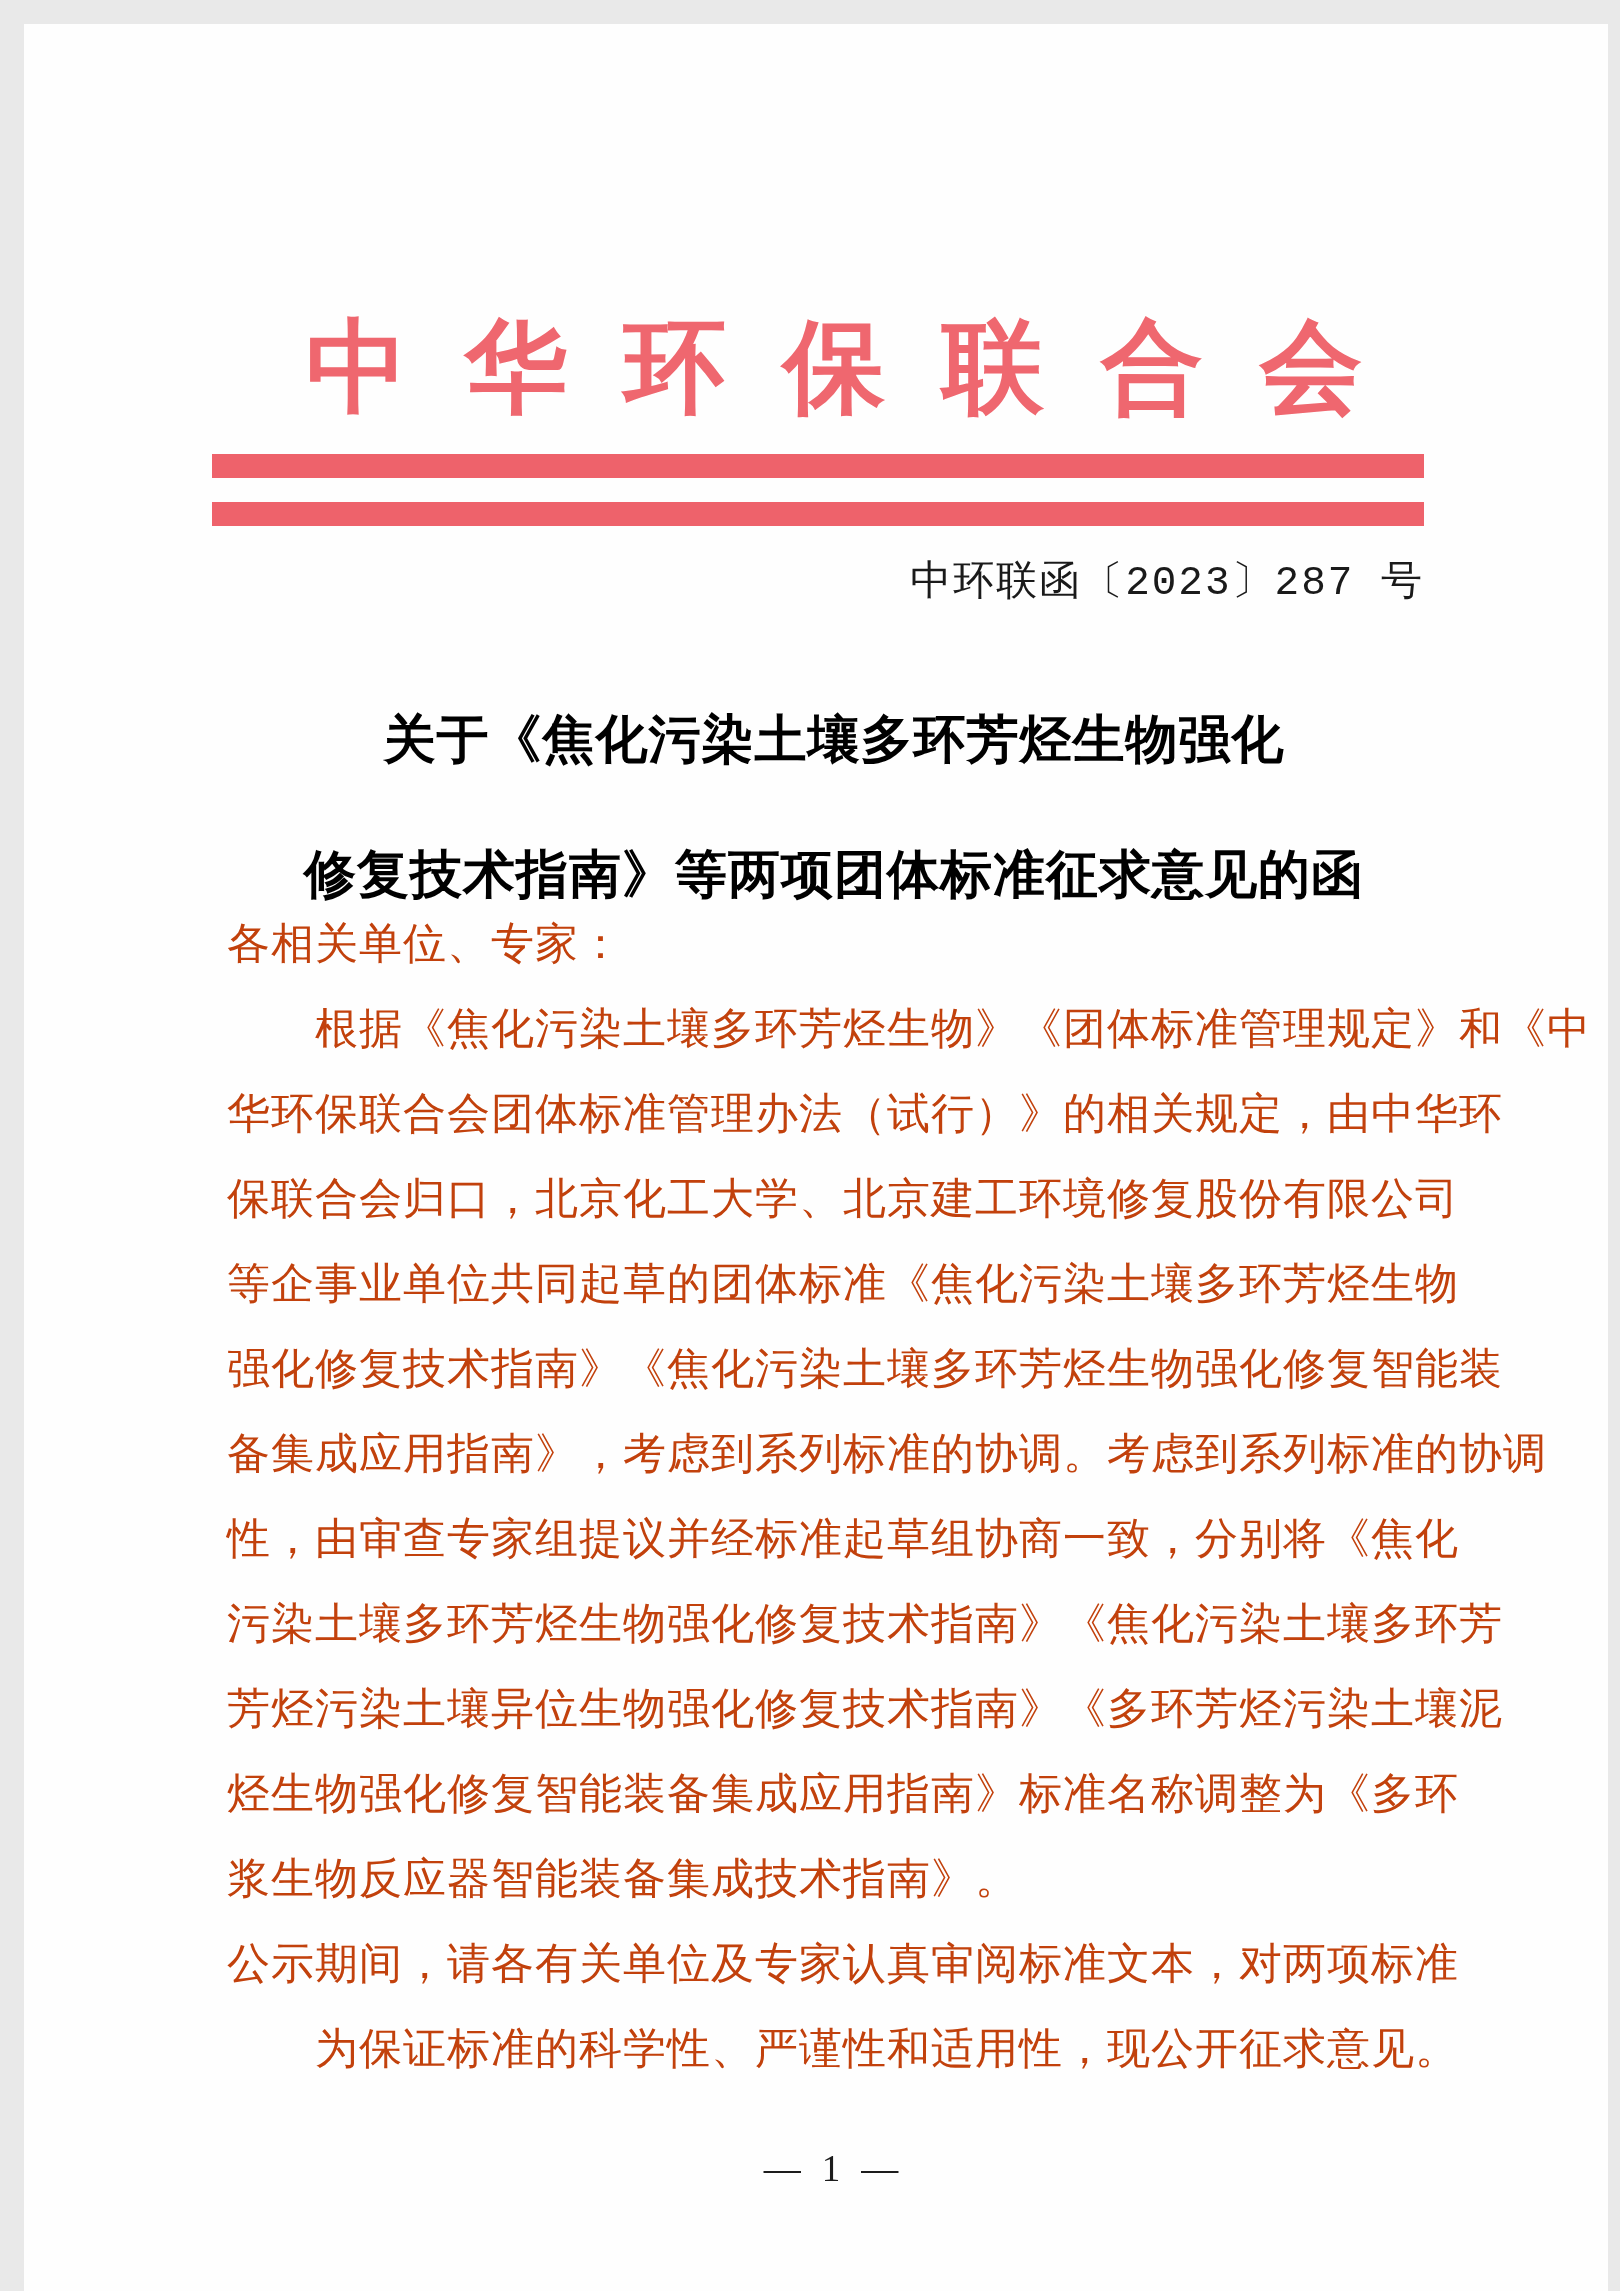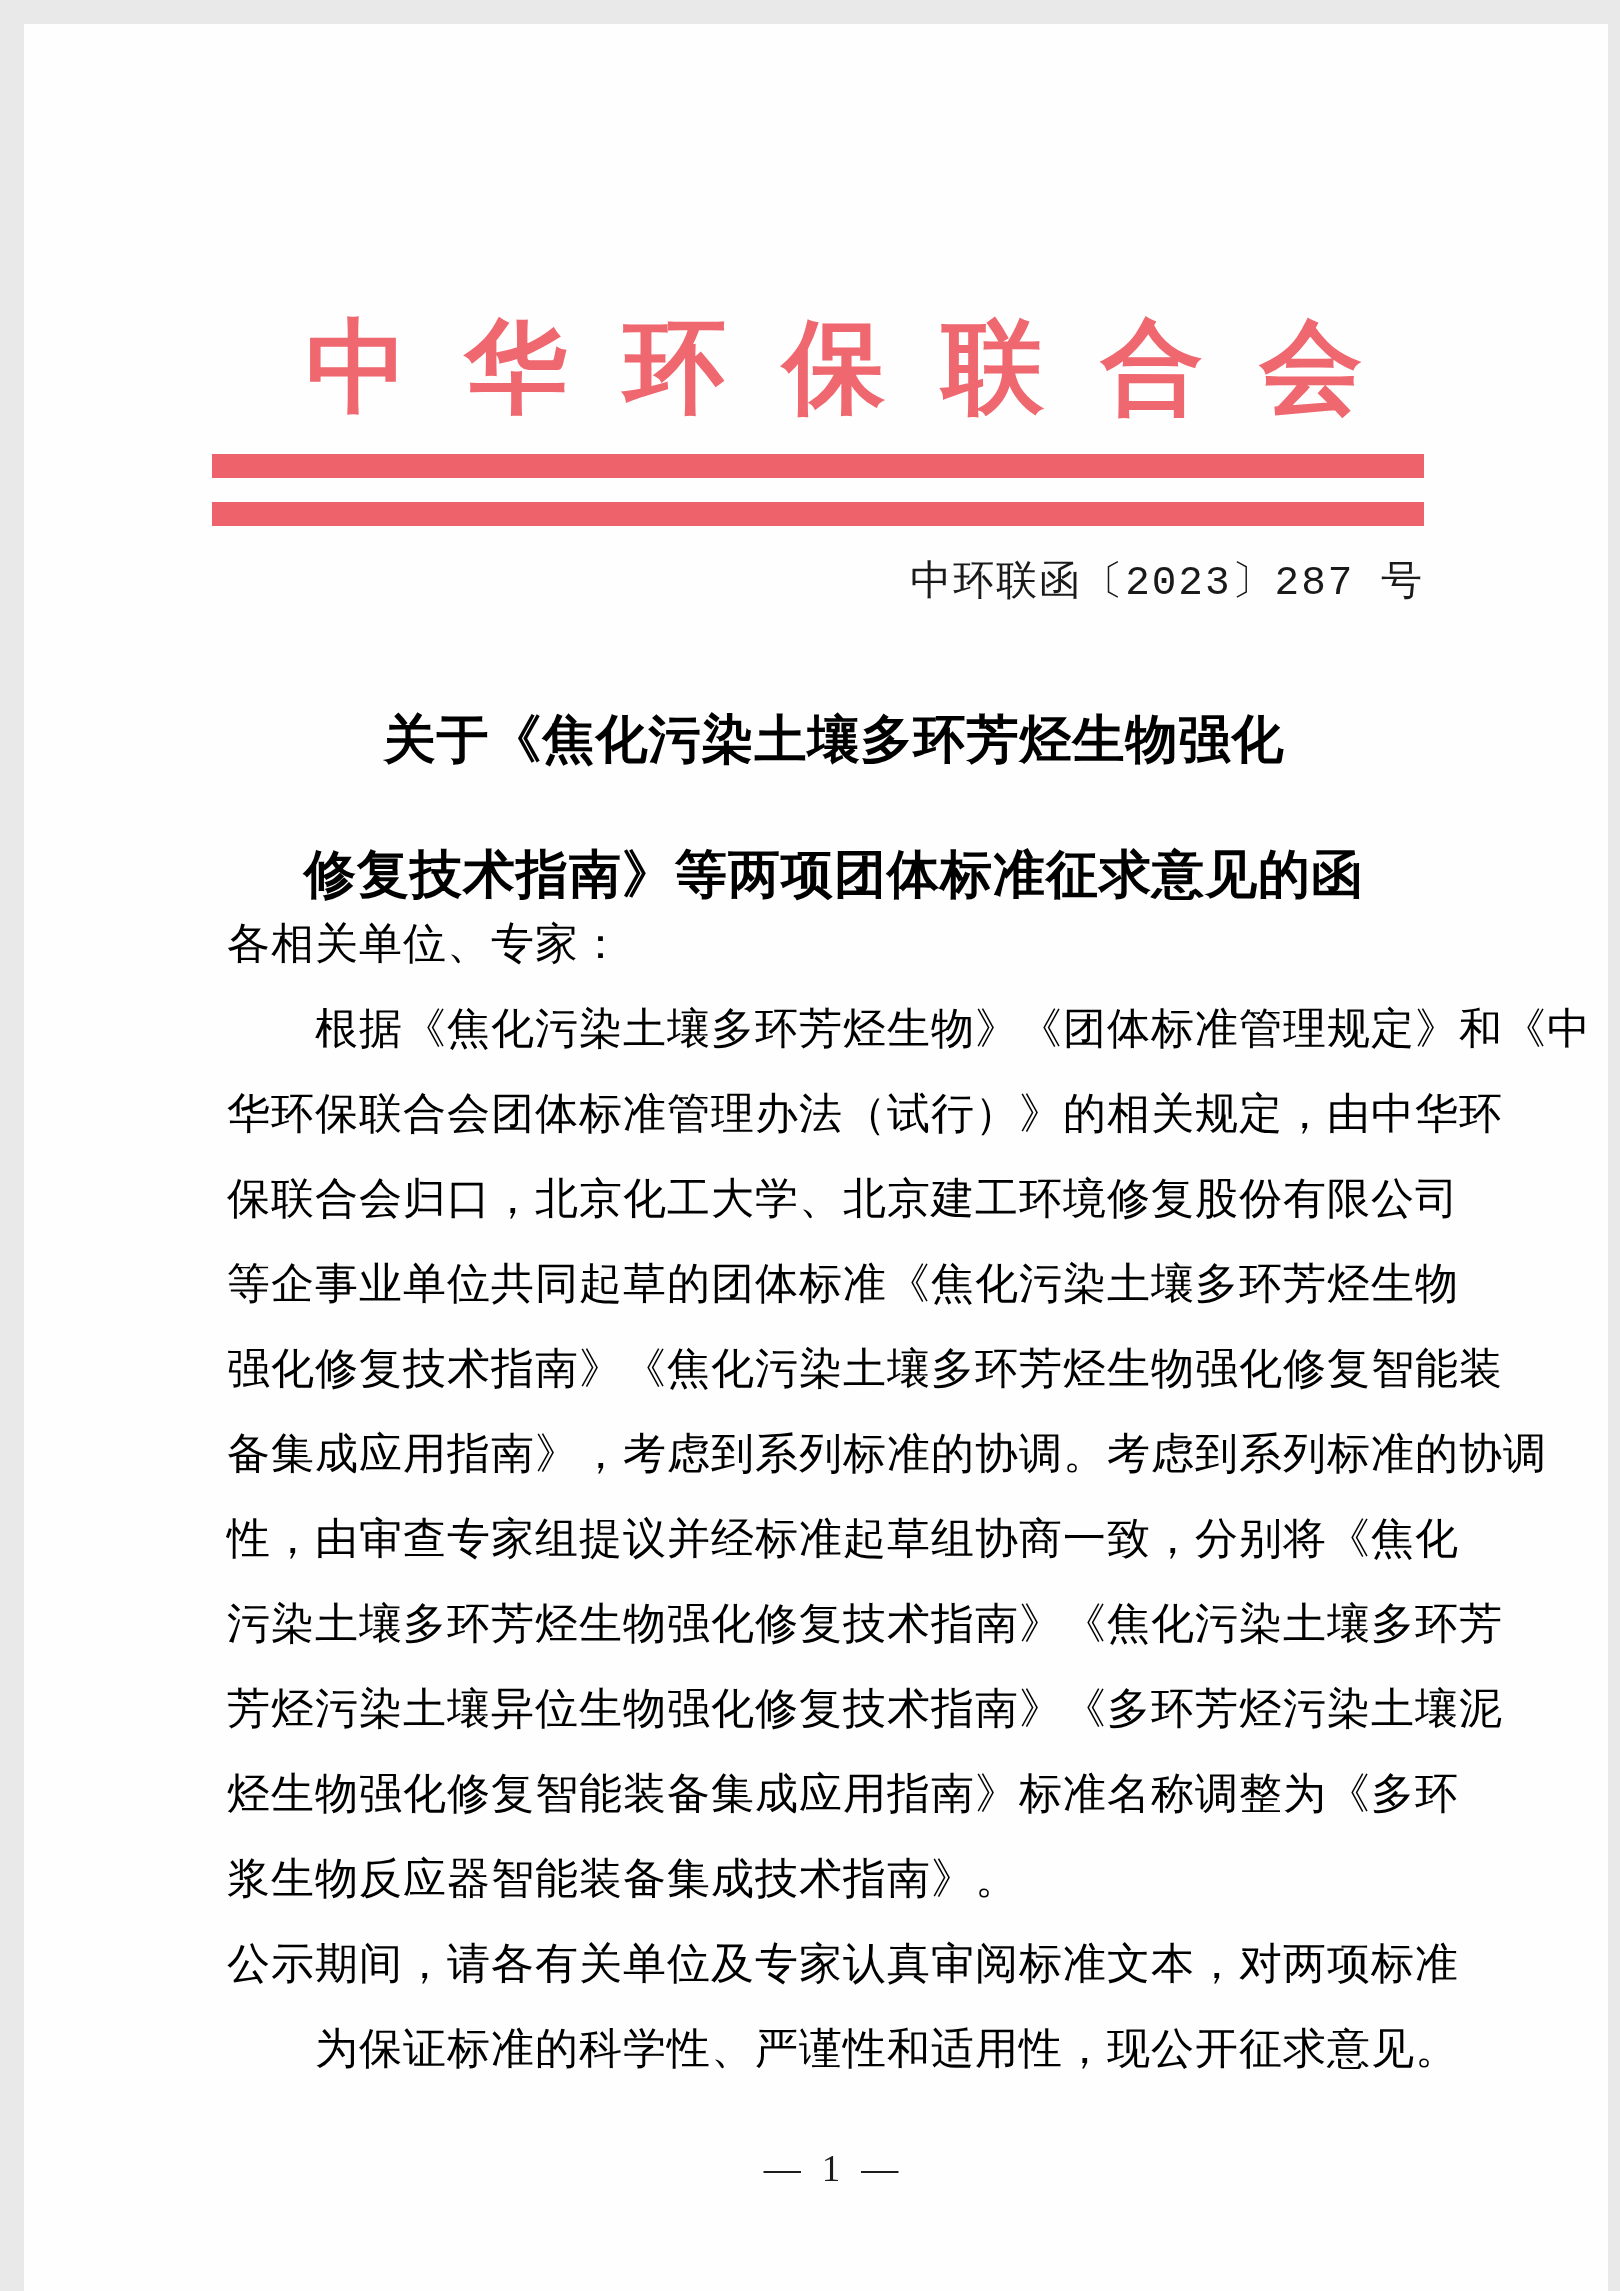--- a/index.html
+++ b/index.html
@@ -68,21 +68,21 @@
     letter-spacing: 1px;
     white-space: nowrap;
   }
 
   
   .doc-body {
     position: absolute;
     top: 853px;
     left: 179px;
     width: 1255px;
-    color: #000000;
+    color: #c2410c;
   }
   .body-line {
     height: 85px;
     line-height: 85px;
     font-size: 43px;
     letter-spacing: 1px;
     white-space: nowrap;
   }
   .body-line.indent { text-indent: 88px; }
 

